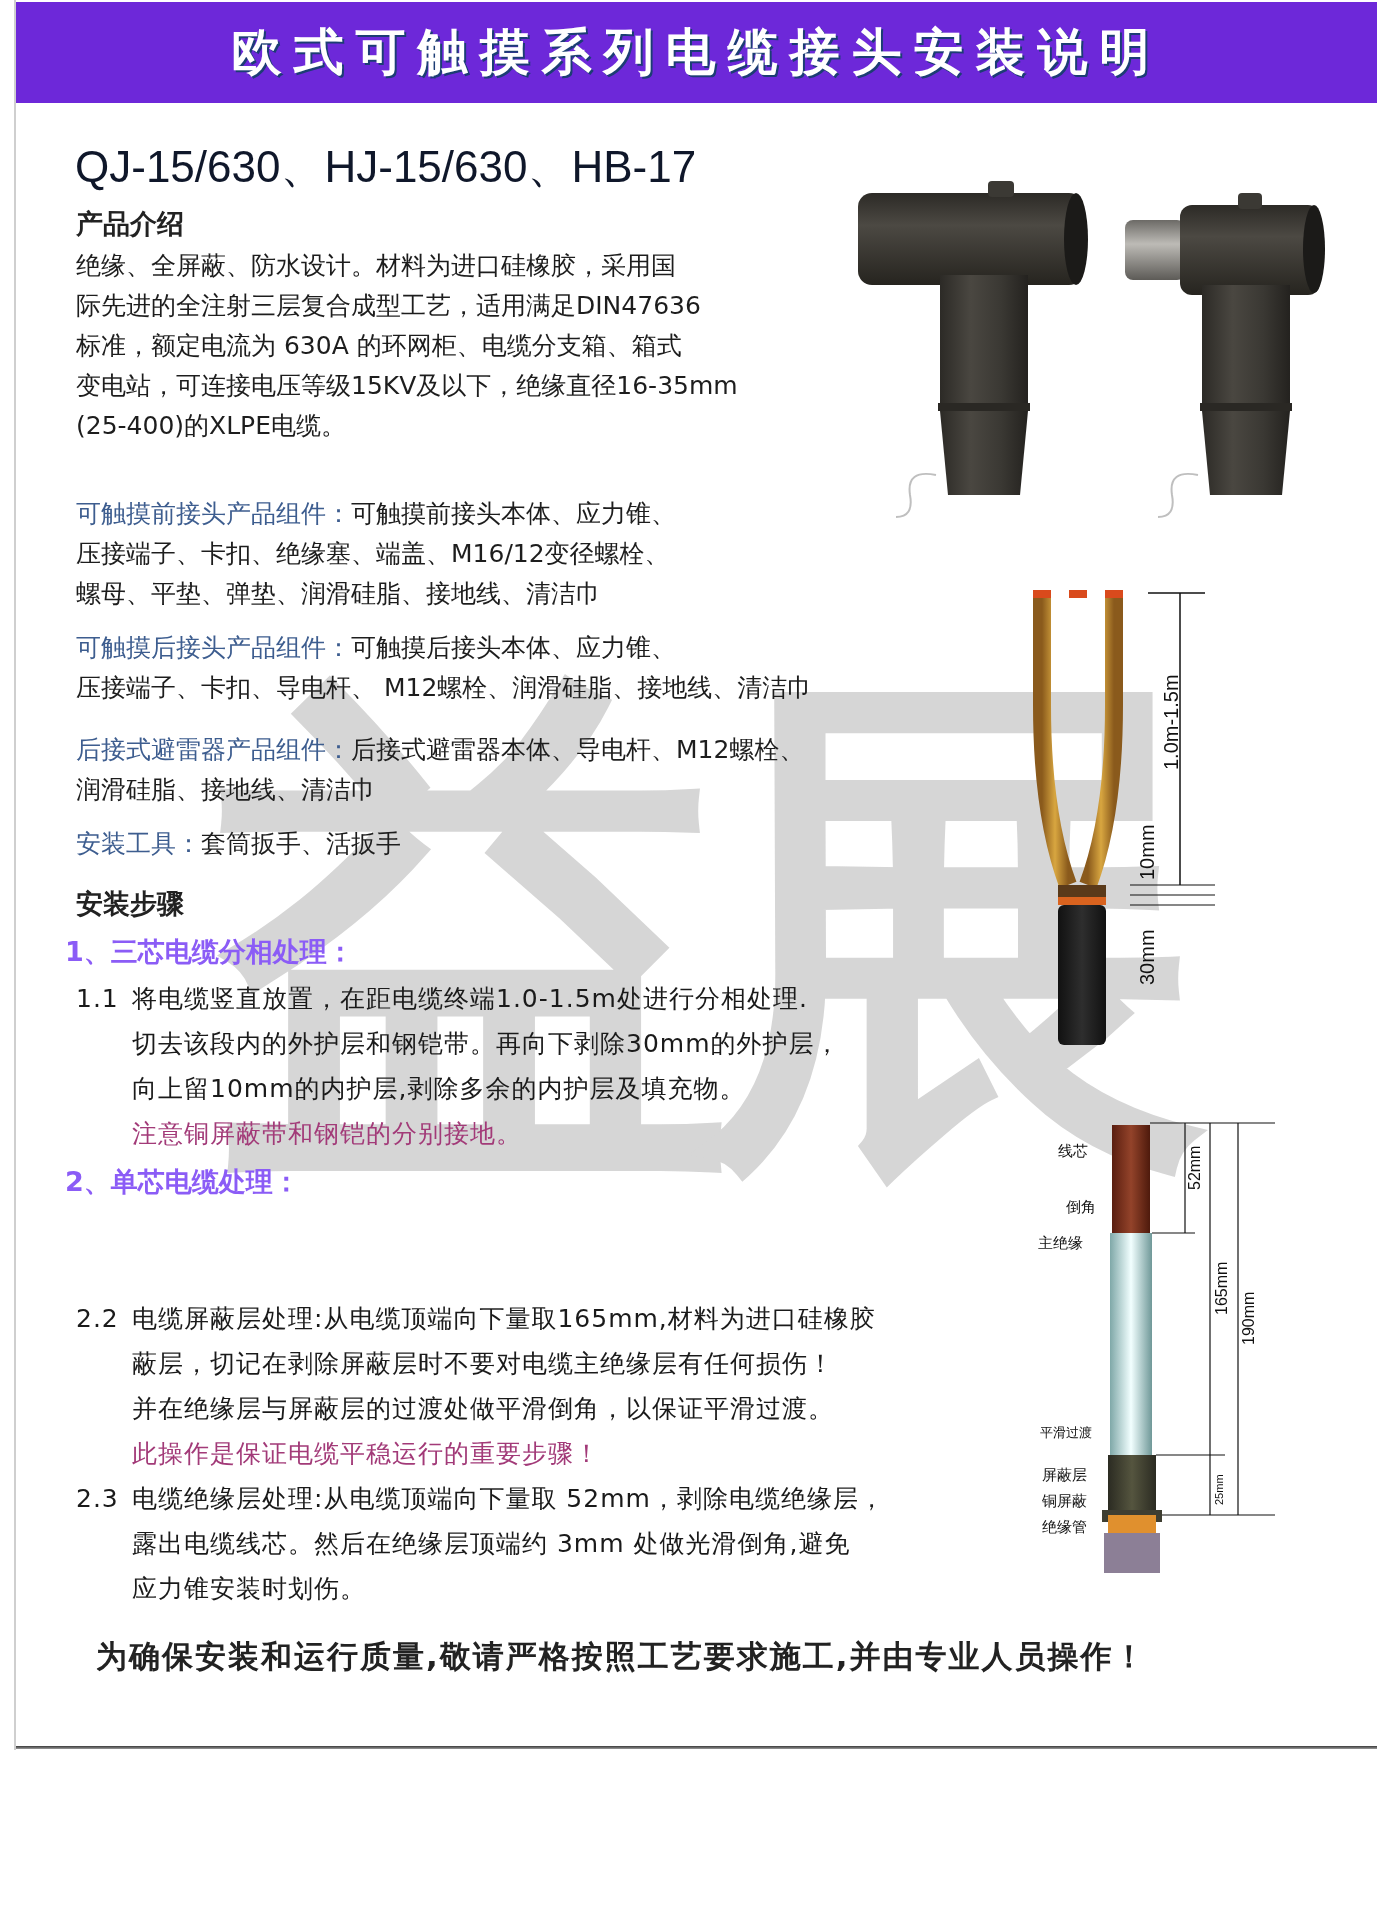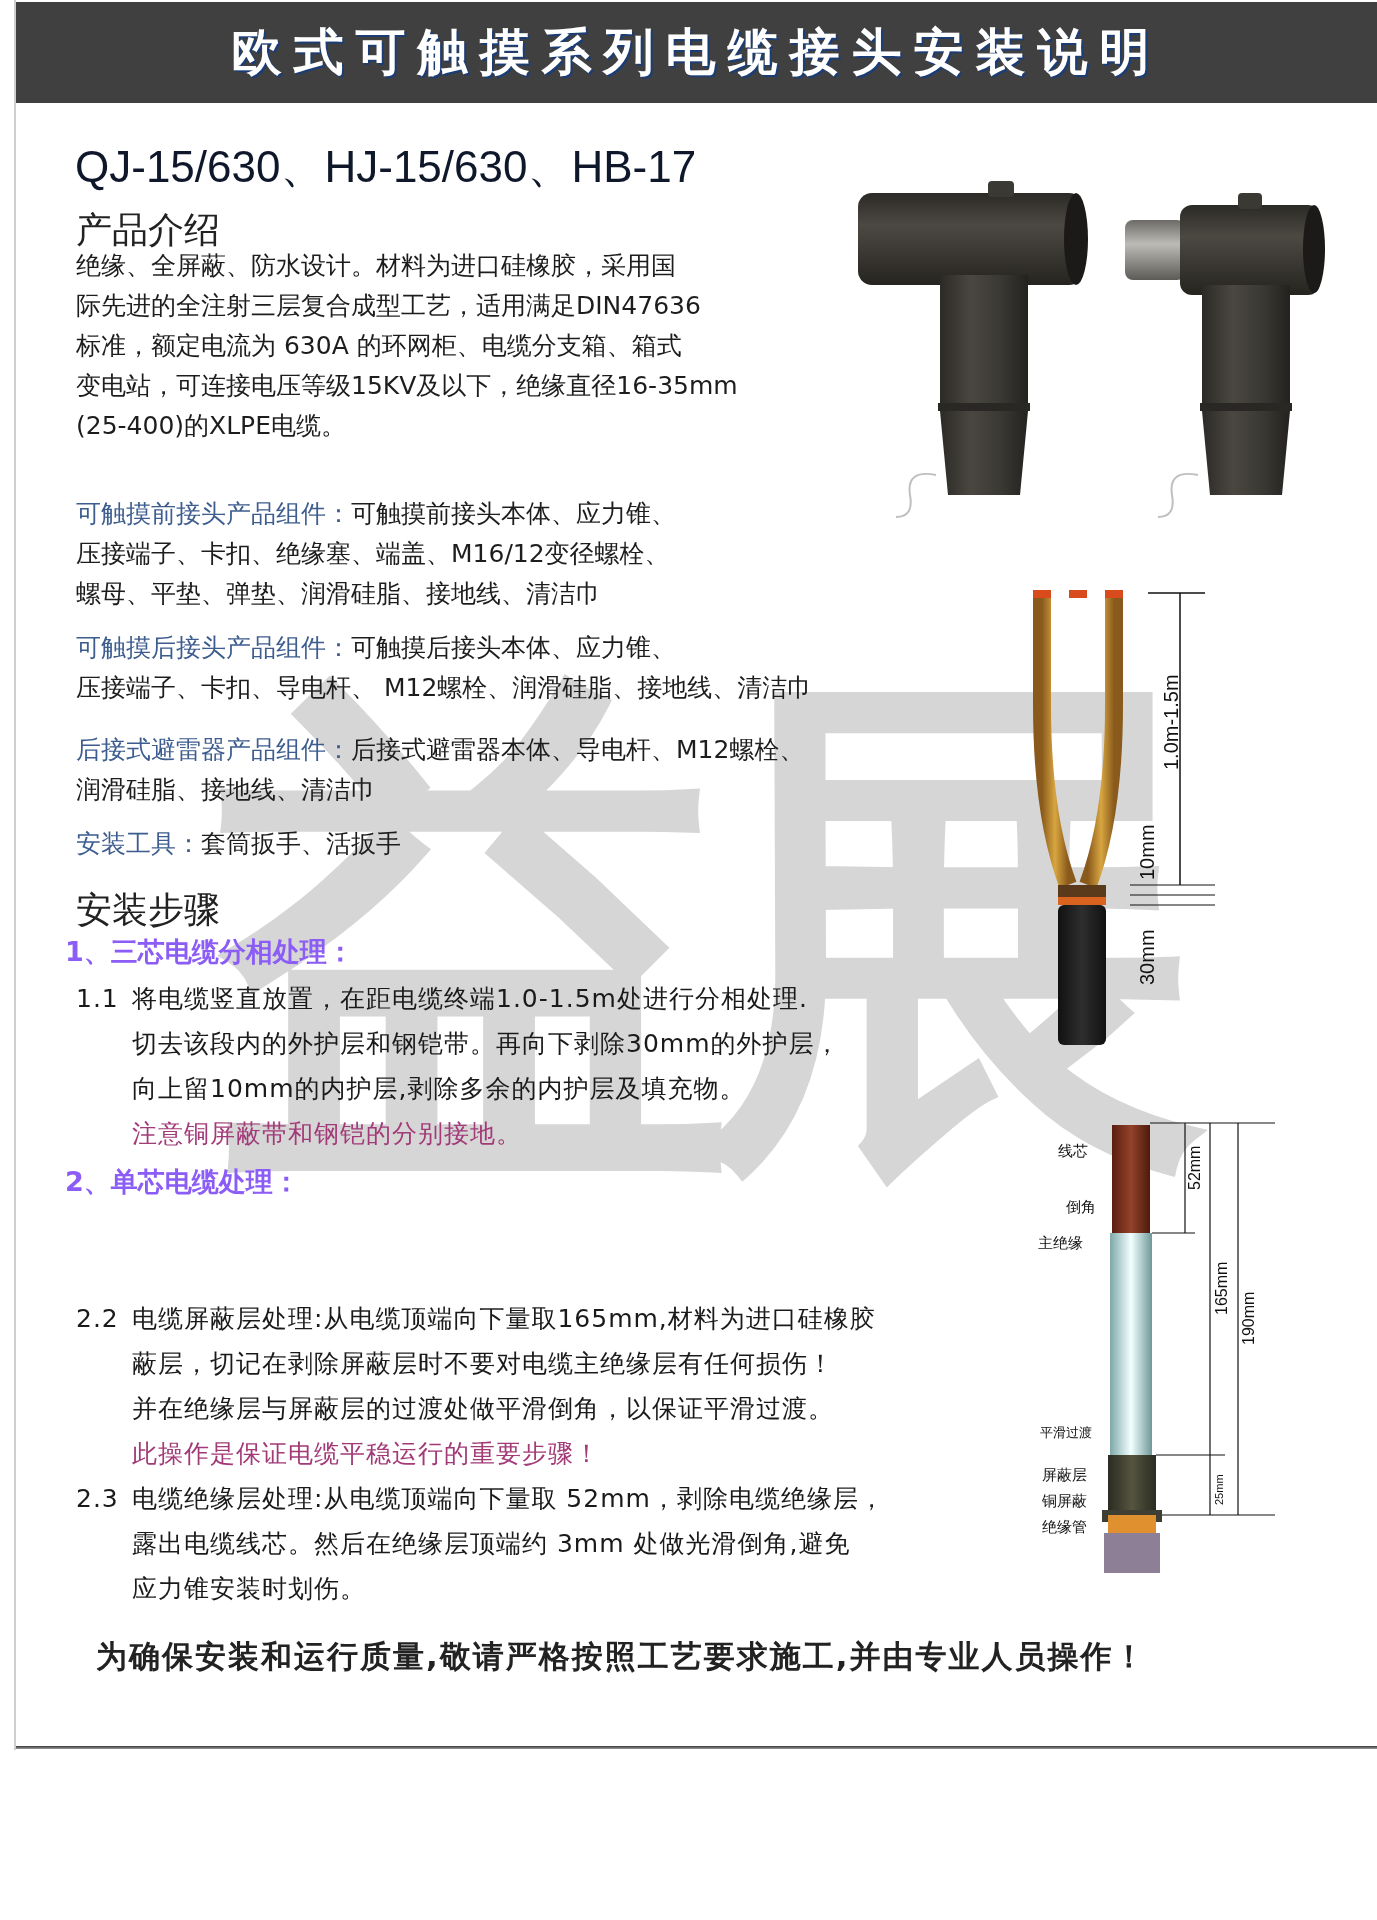--- a/index.html
+++ b/index.html
@@ -12,42 +12,42 @@
   .scan-edge {
     position: absolute; left: 14px; top: 0; width: 2px; height: 1750px;
     background: #cfcfcf;
   }
   .bottom-rule {
     position: absolute; left: 16px; right: 0; top: 1746px; height: 3px;
     background: linear-gradient(#3a3a3a, #9a9a9a);
   }
   .banner {
     position: absolute; left: 16px; right: 0; top: 2px; height: 101px;
-    background: #404040;
+    background: #6d28d9;
     display: flex; align-items: center; justify-content: center;
   }
   .banner-title {
     color: #ffffff; font-size: 50px; font-weight: bold; letter-spacing: 12px;
     text-shadow: 2px 2px 0 #1c3d74;
   }
   
   .watermark {
     position: absolute; left: 144px; top: 650px; width: 1100px; height: 560px;
     display: flex; align-items: center; justify-content: center;
     font-size: 520px; font-weight: bold; color: #cfcfcf; letter-spacing: -40px;
     line-height: 1; z-index: 0; opacity: 0.85;
   }
   .content { position: absolute; left: 0; top: 0; width: 100%; height: 100%; z-index: 1; }
 
   .model-line {
     position: absolute; left: 75px; top: 138px;
     font-family: "Liberation Sans", sans-serif; font-size: 44px; color: #0f172a;
   }
   .sec-title {
-    position: absolute; font-size: 36px; font-weight: normal; color: #222;
+    position: absolute; font-size: 27px; font-weight: bold; color: #222;
   }
   .para {
     position: absolute; font-size: 25px; line-height: 40px; color: #1d1d1d;
   }
   .para .line { display: block; white-space: nowrap; }
   .indent { padding-left: 52px; }
   .blue-label { color: #3d5d8f; }
   .magenta { color: #a23a78; }
   .step-head {
     position: absolute; left: 65px; font-size: 27px; font-weight: bold; color: #8b5cf6;

